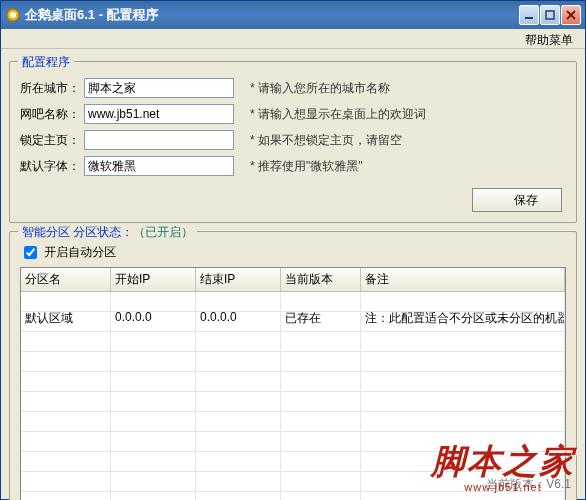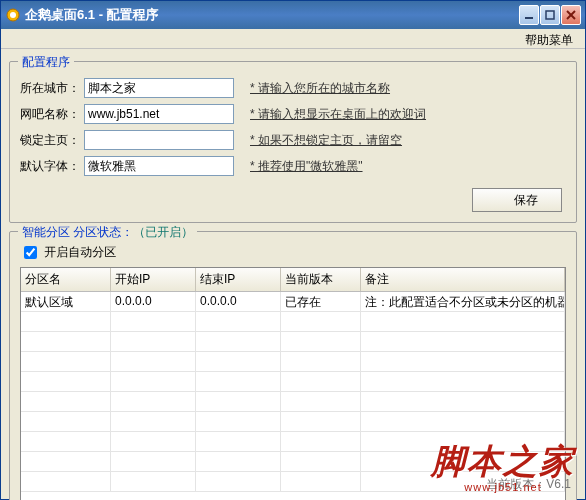--- a/index.html
+++ b/index.html
@@ -13,31 +13,31 @@
 .winbtn { width: 20px; height: 20px; background: linear-gradient(#d6e5f7,#a9c6e9); border: 1px solid #fff; border-radius: 2px; display: flex; align-items: center; justify-content: center; cursor: pointer; }
 .winbtn.close { background: linear-gradient(#f5c0b8,#e2765f); }
 .menubar { height: 20px; background: #ece9d8; padding: 2px 6px; border-bottom: 1px solid #c0c0c0; text-align: right; }
 .menuitem { display: inline-block; padding: 1px 6px; cursor: pointer; }
 .content { padding: 4px 8px 8px 8px; }
 .groupbox { border: 1px solid #a0a0a0; border-radius: 2px; padding: 10px 10px 10px 10px; margin-top: 8px; position: relative; background: #ece9d8; }
 .groupbox > .legend { position: absolute; top: -8px; left: 8px; background: #ece9d8; padding: 0 4px; color: #0033cc; font-size: 12px; }
 .formrow { display: flex; align-items: center; margin: 6px 0; }
 .formlabel { width: 64px; text-align: left; }
 .forminput { width: 150px; height: 20px; border: 1px solid #7f9db9; padding: 1px 3px; font-size: 12px; font-family: inherit; background: #fff; }
-.formhint { margin-left: 16px; color: #333; text-decoration: underline; }
+.formhint { margin-left: 16px; color: #333; }
 .savebtn { position: absolute; right: 14px; bottom: 10px; width: 90px; height: 24px; border: 1px solid #888; background: linear-gradient(#fdfdfd,#ece9d8); cursor: pointer; font-family: inherit; font-size: 12px; padding-left: 18px; }
 .group2 .legend span.red { color: #0f766e; }
 .checkbox-row { margin: 2px 0 6px 4px; }
 .checkbox-row input { vertical-align: middle; margin-right: 4px; }
 .grid { width: 100%; border: 1px solid #888; background: #fff; height: 276px; overflow: hidden; display: flex; flex-direction: column; }
 .grid-head { display: flex; background: linear-gradient(#fdfcfa,#ece9d8); border-bottom: 1px solid #bbb; }
 .grid-head .gh { border-right: 1px solid #c8c4b8; padding: 3px 4px; font-size: 12px; text-align: left; }
 .grid-body { flex: 1; overflow: hidden; }
 .grid-row { display: flex; border-bottom: 1px solid #e4e4e4; height: 20px; }
-.grid-row .gc { border-right: 1px solid #e4e4e4; padding: 2px 4px; font-size: 12px; white-space: nowrap; overflow: hidden; }
+.grid-row .gc { border-right: 1px solid #e4e4e4; padding: 18px 4px; font-size: 12px; white-space: nowrap; overflow: hidden; }
 .c0 { width: 90px; } .c1 { width: 85px; } .c2 { width: 85px; } .c3 { width: 80px; } .c4 { flex: 1; }
 .footer { position: absolute; bottom: 6px; right: 14px; color: #777; font-size: 12px; }
 .watermark { position: absolute; bottom: 6px; right: 10px; pointer-events: none; }
 .watermark .big { font-family: "KaiTi","STKaiti",serif; font-size: 34px; color: #b51e13; font-weight: bold; font-style: italic; letter-spacing: 2px; text-shadow: 1px 1px 0 #fff; }
 .watermark .small { font-family: Arial,sans-serif; font-size: 11px; color: #b51e13; text-align: center; margin-top: -4px; letter-spacing: 1px; }
 </style>
 </head>
 <body>
 
 <div class="window">

